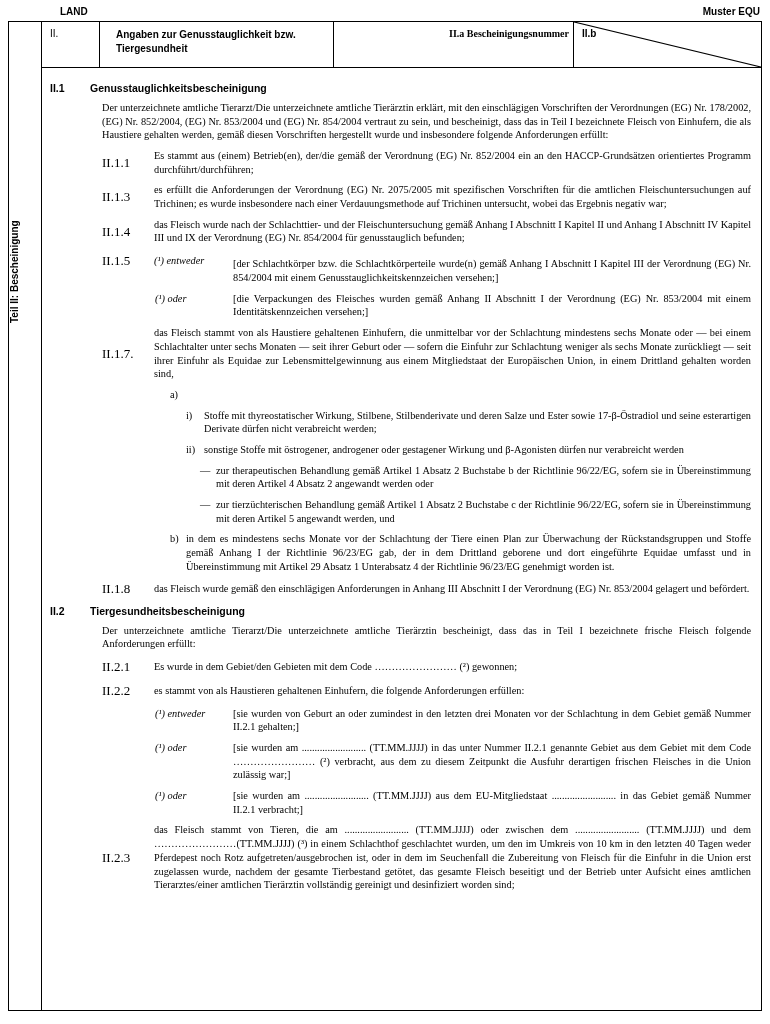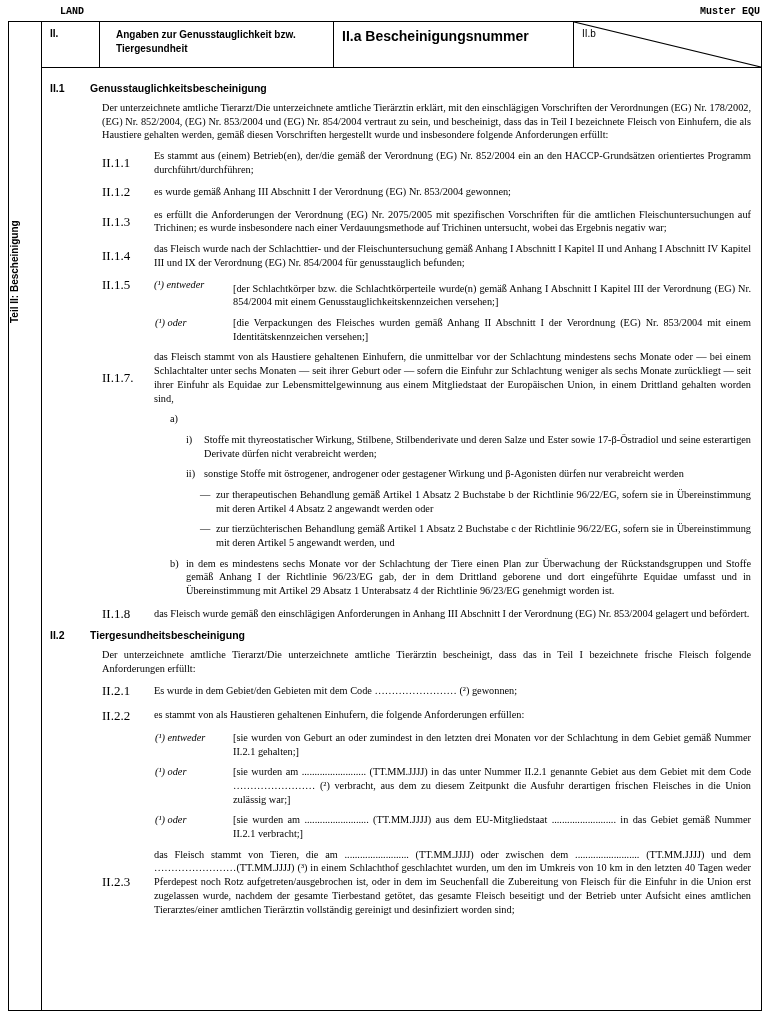--- a/index.html
+++ b/index.html
@@ -17,21 +17,21 @@
     width: 770px;
     min-height: 1024px;
     box-sizing: border-box;
     padding: 6px 8px 0 8px;
   }
   
   .page-header {
     display: flex;
     justify-content: space-between;
     align-items: baseline;
-    font-family: Liberation Mono, monospace;
+    font-family: Liberation Sans, sans-serif;
     font-weight: bold;
     font-size: 10px;
     padding: 0 2px 4px 52px;
   }
   
   .frame {
     border: 1.2px solid #000;
     display: flex;
     min-height: 990px;
     box-sizing: border-box;
@@ -68,50 +68,51 @@
     height: 46px;
     box-sizing: border-box;
   }
   .tt-num {
     width: 58px;
     border-right: 1.2px solid #000;
     box-sizing: border-box;
     padding: 6px 0 0 8px;
     font-family: "Liberation Sans", sans-serif;
     font-size: 10px;
-    font-weight: bold;
+    font-weight: normal;
   }
   .tt-desc {
     width: 226px;
     border-right: 1.2px solid #000;
     box-sizing: border-box;
     padding: 6px 4px 0 8px;
     font-family: "Liberation Sans", sans-serif;
     font-size: 10px;
     font-weight: bold;
     line-height: 1.35;
     margin-left: 8px;
   }
   .tt-cert {
     width: 240px;
     border-right: 1.2px solid #000;
     box-sizing: border-box;
     padding: 6px 4px 0 8px;
-    font-family: Liberation Sans, sans-serif;
-    font-size: 14px;
-    font-weight: bold;
+    font-family: Liberation Serif, serif;
+    font-size: 10px;
+    font-weight: bold;
+    text-align: right;
   }
   .tt-last {
     flex: 1;
     position: relative;
     box-sizing: border-box;
     padding: 6px 4px 0 8px;
     font-family: "Liberation Sans", sans-serif;
     font-size: 10px;
-    font-weight: normal;
+    font-weight: bold;
     overflow: hidden;
   }
   .tt-last .diag {
     position: absolute;
     left: 0;
     top: 0;
     width: 100%;
     height: 100%;
     pointer-events: none;
   }
@@ -230,24 +231,20 @@
 
         <div class="para lvl1">
           <span class="txt">Der unterzeichnete amtliche Tierarzt/Die unterzeichnete amtliche Tierärztin erklärt, mit den einschlägigen Vorschriften der Verordnungen (EG) Nr. 178/2002, (EG) Nr. 852/2004, (EG) Nr. 853/2004 und (EG) Nr. 854/2004 vertraut zu sein, und bescheinigt, dass das in Teil I bezeichnete Fleisch von Einhufern, die als Haustiere gehalten werden, gemäß diesen Vorschriften hergestellt wurde und insbesondere folgende Anforderungen erfüllt:</span>
         </div>
 
         <div class="para lvl2 indent-52">
           <span class="num num-w-48">II.1.1</span>
           <span class="txt">Es stammt aus (einem) Betrieb(en), der/die gemäß der Verordnung (EG) Nr. 852/2004 ein an den HACCP-Grundsätzen orientiertes Programm durchführt/durchführen;</span>
         </div>
 
-        <div class="para lvl2 indent-52">
-          <span class="num num-w-48">II.1.2</span>
-          <span class="txt">es wurde gemäß Anhang III Abschnitt I der Verordnung (EG) Nr. 853/2004 gewonnen;</span>
-        </div>
 
         <div class="para lvl2 indent-52">
           <span class="num num-w-48">II.1.3</span>
           <span class="txt">es erfüllt die Anforderungen der Verordnung (EG) Nr. 2075/2005 mit spezifischen Vorschriften für die amtlichen Fleischuntersuchungen auf Trichinen; es wurde insbesondere nach einer Verdauungsmethode auf Trichinen untersucht, wobei das Ergebnis negativ war;</span>
         </div>
 
         <div class="para lvl2 indent-52">
           <span class="num num-w-48">II.1.4</span>
           <span class="txt">das Fleisch wurde nach der Schlachttier- und der Fleischuntersuchung gemäß Anhang I Abschnitt I Kapitel II und Anhang I Abschnitt IV Kapitel III und IX der Verordnung (EG) Nr. 854/2004 für genusstauglich befunden;</span>
         </div>

